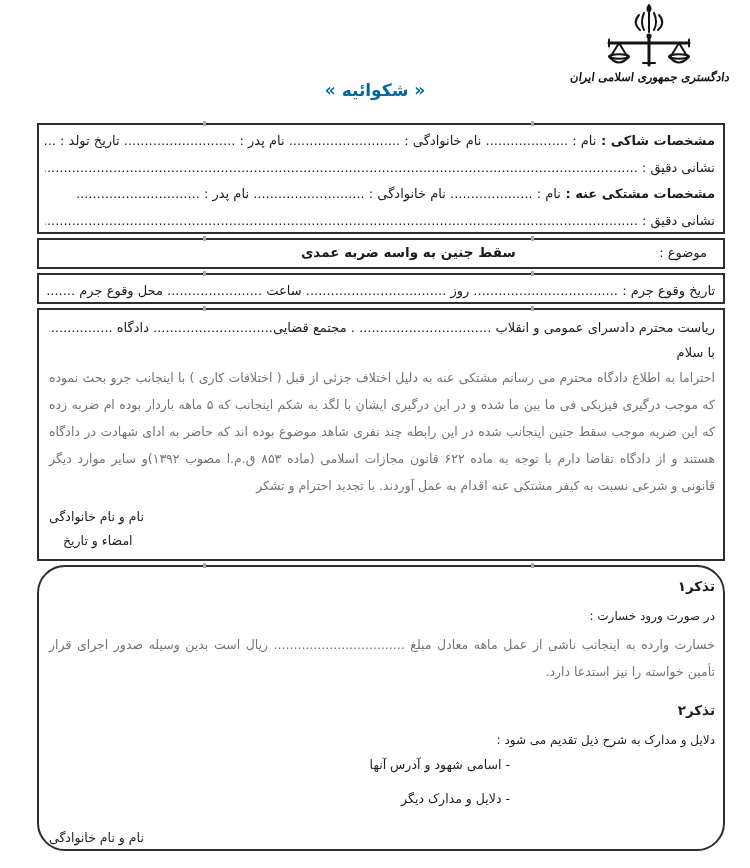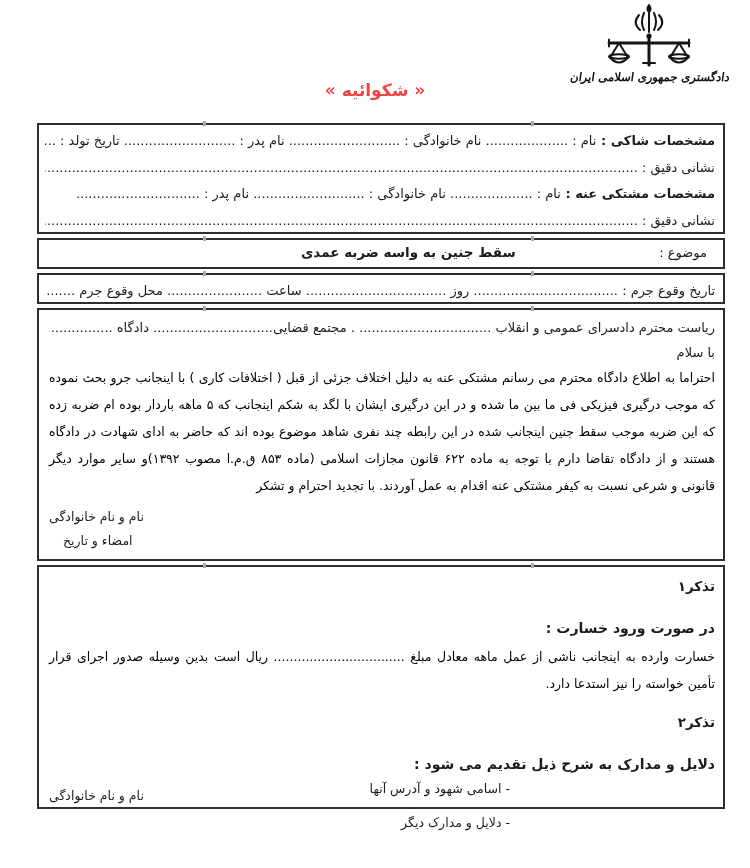--- a/index.html
+++ b/index.html
@@ -13,33 +13,33 @@
 
   
   .logo { position:absolute; top:3px; right:16px; width:170px; text-align:center; }
   .logo svg { display:block; margin:0 auto; }
   .logo-caption {
     margin-top:1px; font-size:11.5px; font-weight:bold; font-style:italic;
     transform:skewX(6deg); color:#111; white-space:nowrap;
   }
   .title {
     position:absolute; top:80px; left:0; width:750px; text-align:center;
-    font-size:17px; font-weight:bold; color:#ef4444; letter-spacing:1px;
+    font-size:17px; font-weight:bold; color:#0369a1; letter-spacing:1px;
   }
 
   
   .box {
     position:absolute; left:37px; width:688px; background:#fff;
     border:2px solid #2e2e2e;
   }
   .box1 { top:123px; height:111px; padding:3px 8px 0 6px; }
   .box2 { top:238px; height:31px; }
   .box3 { top:273px; height:31px; padding:4px 8px 0 6px; }
   .box4 { top:308px; height:253px; padding:4px 8px 0 10px; }
-  .box5 { top:565px; height:244px; padding:6px 8px 0 10px; }
+  .box5 { top:565px; height:286px; padding:6px 8px 0 10px;border-radius:28px; }
 
   .tick { position:absolute; top:-4px; width:3px; height:5px; background:#aaaaaa; }
   .tick.t1 { left:24%; } .tick.t2 { left:72%; }
 
   .line {
     white-space:nowrap; overflow:hidden; font-size:13px; line-height:26.5px;
   }
   .b { font-weight:bold; }
 
   
@@ -48,29 +48,29 @@
     position:absolute; left:54%; top:4px; transform:translateX(-50%);
     font-size:13.5px; font-weight:bold; white-space:nowrap;
   }
 
   
   .addressee { line-height:28px; }
   .desc-label { line-height:30px; }
   .salutation { line-height:22px; }
   .body-par {
     font-size:12.5px; line-height:27px; text-align:justify;
-    text-align-last:right; color:#000000;
+    text-align-last:right; color:#737373;
   }
   .sig-block { position:absolute; left:10px; bottom:6px; text-align:left; font-size:12.5px; }
   .sig-line1 { line-height:24px; }
   .sig-line2 { line-height:24px; padding-left:0; padding-right:0; margin-left:14px; }
 
   
   .note-title { font-size:13.5px; font-weight:bold; line-height:26px; }
-  .note-intro { font-size:14px; line-height:26px; margin-top:16px;font-weight:bold; }
+  .note-intro { font-size:12px; line-height:26px; margin-top:4px; }
   .note-par { margin-top:2px; }
   .note2-title { margin-top:12px; }
   .bullet { font-size:12.5px; line-height:24px; padding-right:205px; white-space:nowrap; }
   .bullet2 { margin-top:10px; }
   .sig-bottom { position:absolute; left:10px; bottom:4px; font-size:12.5px; text-align:left; }
 </style>
 </head>
 <body>
 
 <div class="page">

